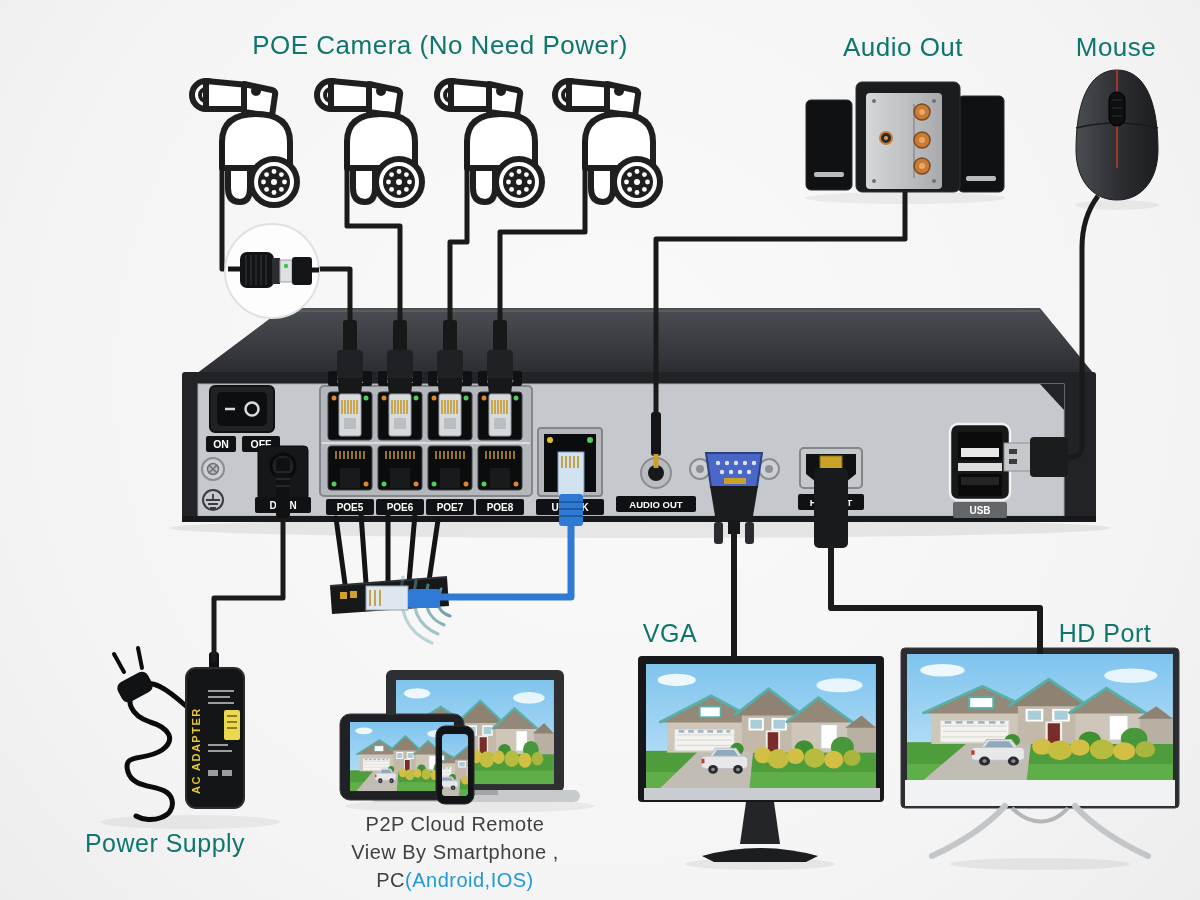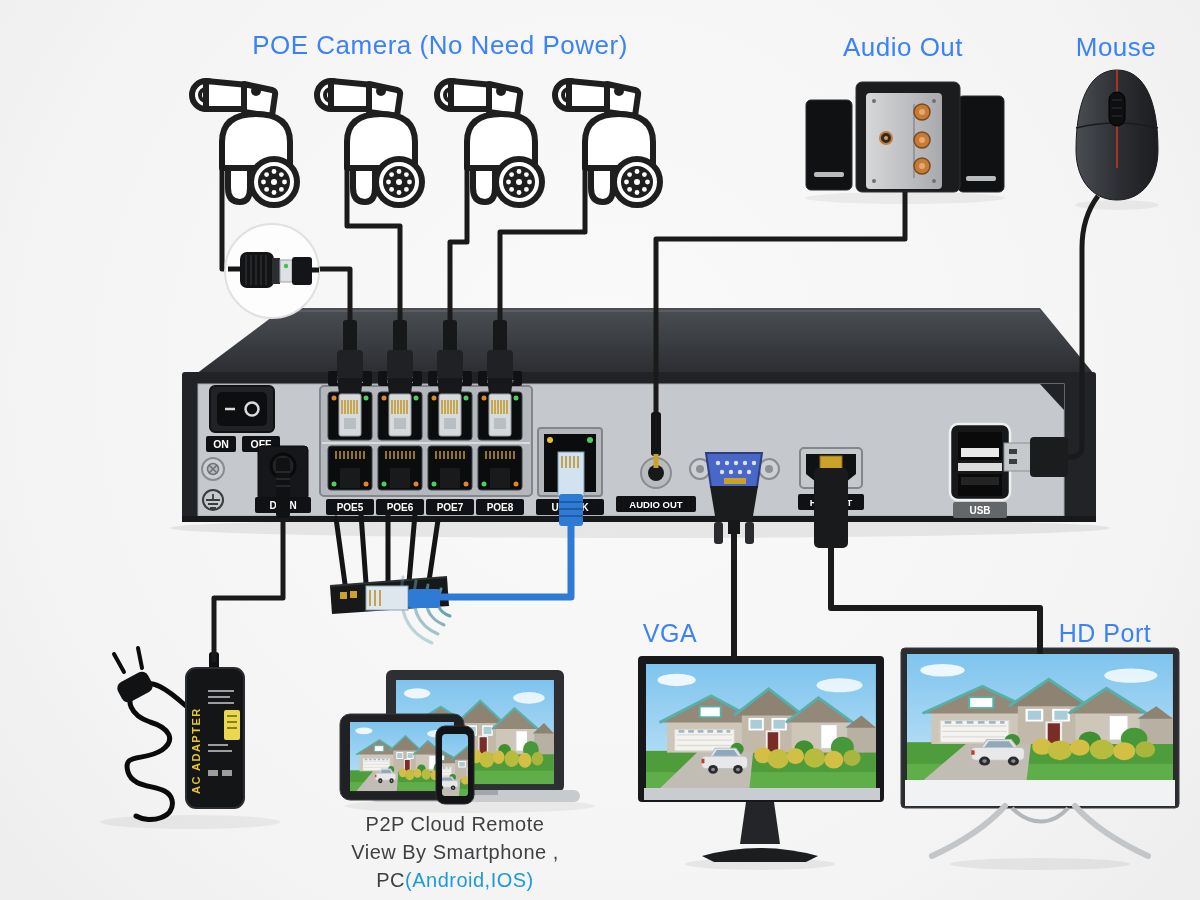--- a/index.html
+++ b/index.html
@@ -4,21 +4,21 @@
 <style>
   html,body{margin:0;padding:0;}
   body{
     width:1200px;height:900px;overflow:hidden;
     background:radial-gradient(circle at 50% 42%, #fafafa 0%, #f4f4f5 70%, #ededee 100%);
     font-family:"Liberation Sans", sans-serif;
   }
   .stage{position:relative;width:1200px;height:900px;}
   .stage svg{position:absolute;left:0;top:0;}
   .lbl{
-    position:absolute;color:#3b82f6;text-align:center;
+    position:absolute;color:#0f766e;text-align:center;
     font-family:"Liberation Sans", sans-serif;letter-spacing:.5px;
   }
   .lbl-big{font-size:26px;}
   .lbl-mid{font-size:25px;}
   .p2p{font-size:20px;line-height:28px;color:#3f4042;}
   .p2p .hl{color:#1d9ada;}
   svg text.badge{font-family:"Liberation Sans",sans-serif;font-weight:bold;fill:#fff;}
 </style>
 </head>
 <body>
@@ -452,18 +452,19 @@
     <rect x="292" y="257" width="20" height="28" rx="3" fill="#141518"></rect>
     <path d="M312,270 H319" stroke="#161616" stroke-width="5"></path>
   </g>
 </svg>
 
 <div class="lbl lbl-big" style="left:140px;top:30px;width:600px;">POE Camera (No Need Power)</div>
 <div class="lbl lbl-big" style="left:803px;top:32px;width:200px;">Audio Out</div>
 <div class="lbl lbl-big" style="left:1016px;top:32px;width:200px;">Mouse</div>
 <div class="lbl lbl-mid" style="left:570px;top:619px;width:200px;">VGA</div>
 <div class="lbl lbl-mid" style="left:1005px;top:619px;width:200px;">HD Port</div>
+<div class="lbl lbl-mid" style="left:65px;top:829px;width:200px;">Power Supply</div>
 <div class="lbl p2p" style="left:305px;top:810px;width:300px;">
   <div>P2P Cloud Remote</div>
   <div>View By Smartphone ,</div>
   <div><span>PC</span><span class="hl">(Android,IOS)</span></div>
 </div>
 </div>
 
 </body></html>

